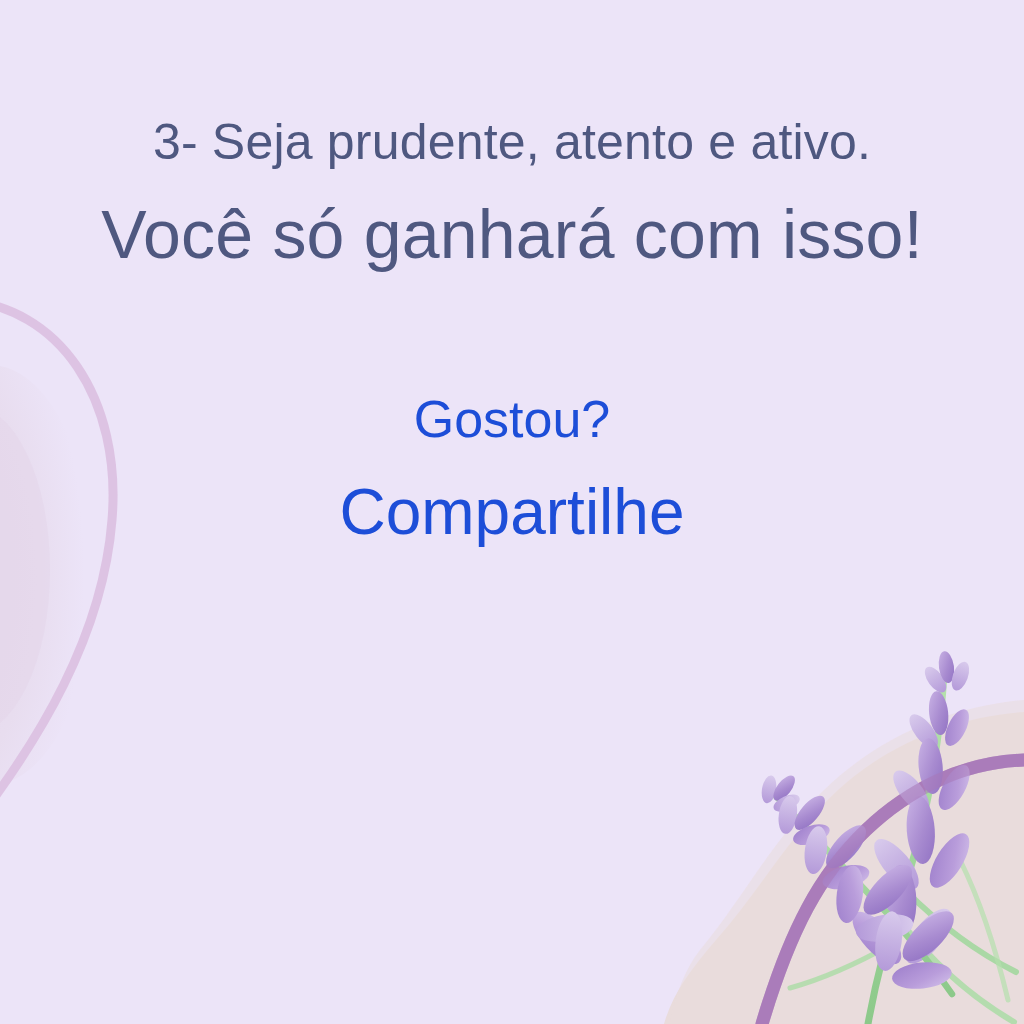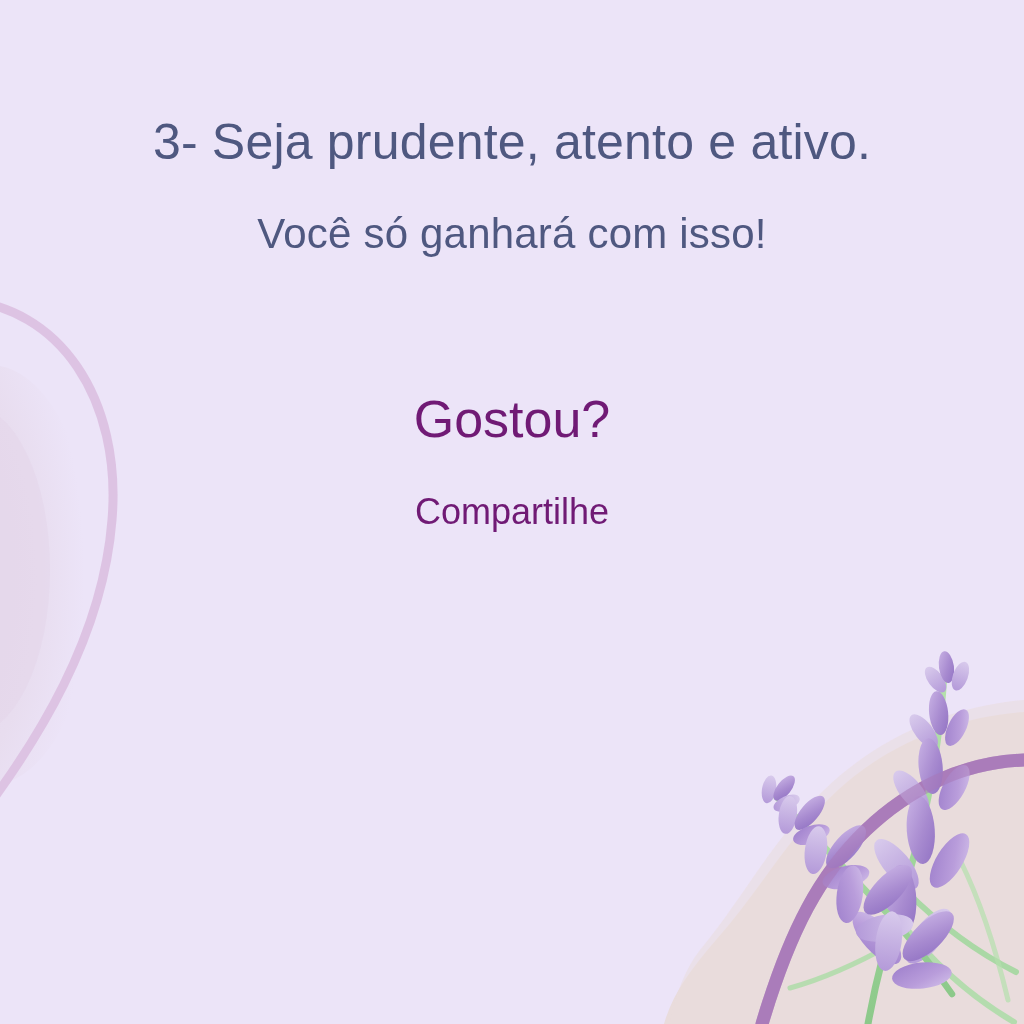--- a/index.html
+++ b/index.html
@@ -40,34 +40,34 @@
     margin-top: 96px;
   }
   .line {
     color: #4f5880;
     font-weight: 400;
     letter-spacing: 0.2px;
     white-space: nowrap;
   }
   .line-1 { font-size: 50px; line-height: 92px; }
   .line-2 { font-size: 50px; line-height: 90px; }
-  .line-3 { font-size: 42px; line-height: 92px; }
+  .line-3 { font-size: 68px; line-height: 92px; }
 
   .cta-block {
     width: 100%;
     text-align: center;
     margin-top: 92px;
   }
   .cta-line {
-    color: #701a75;
+    color: #1d4ed8;
     font-weight: 400;
     white-space: nowrap;
   }
   .cta-1 { font-size: 52px; line-height: 94px; }
-  .cta-2 { font-size: 36px; line-height: 92px; }
+  .cta-2 { font-size: 64px; line-height: 92px; }
 </style>
 </head>
 <body>
 
 <div id="poster">
 
   <svg id="decor-layer" viewBox="0 0 1024 1024" width="1024" height="1024" xmlns="http://www.w3.org/2000/svg">
 
     <defs>
       <linearGradient id="petalGradA" x1="0" y1="0" x2="1" y2="1">

